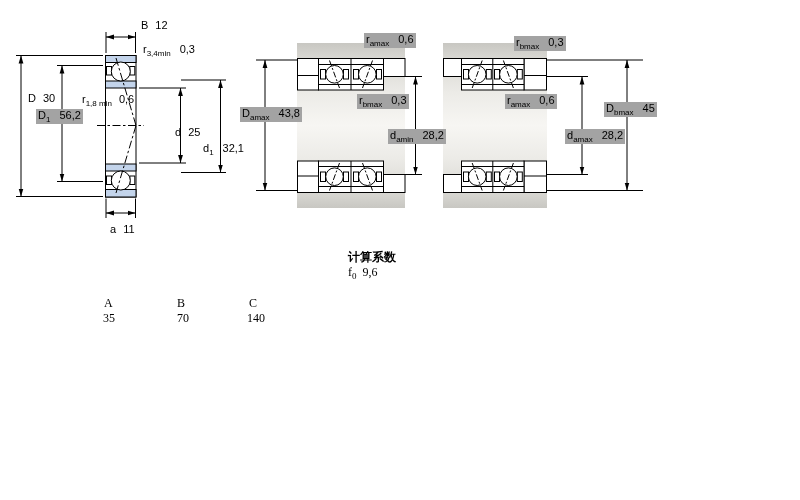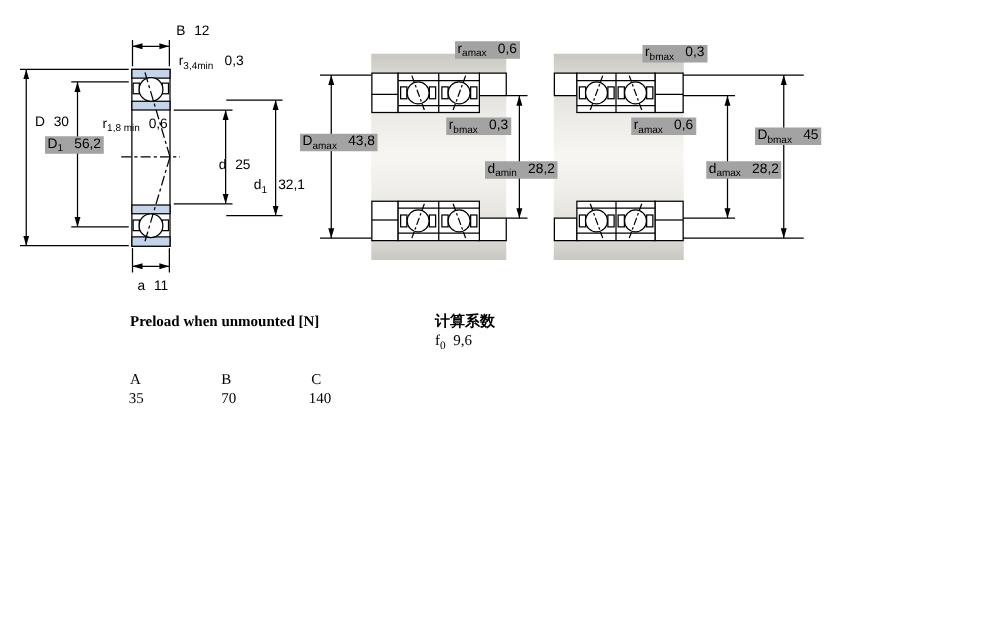--- a/index.html
+++ b/index.html
@@ -281,21 +281,20 @@
   <div class="dim-label boxed" style="left:505px;top:94px;">
     <span>r</span><sub>amax</sub><span class="val">0,6</span>
   </div>
   <div class="dim-label boxed" style="left:604px;top:102px;">
     <span>D</span><sub>bmax</sub><span class="val">45</span>
   </div>
   <div class="dim-label boxed" style="left:565px;top:129px;">
     <span>d</span><sub>amax</sub><span class="val">28,2</span>
   </div>
 
-  <div class="txt b" style="left:104px;top:250px;">Preload when unmounted [N]</div>
 
   <div class="txt" style="left:104px;top:296px;">A</div>
   <div class="txt" style="left:177px;top:296px;">B</div>
   <div class="txt" style="left:249px;top:296px;">C</div>
   <div class="txt" style="left:103px;top:311px;">35</div>
   <div class="txt" style="left:177px;top:311px;">70</div>
   <div class="txt" style="left:247px;top:311px;">140</div>
 
   <div class="txt b" style="left:348px;top:250px;">计算系数</div>
   <div class="txt" style="left:348px;top:265px;">

